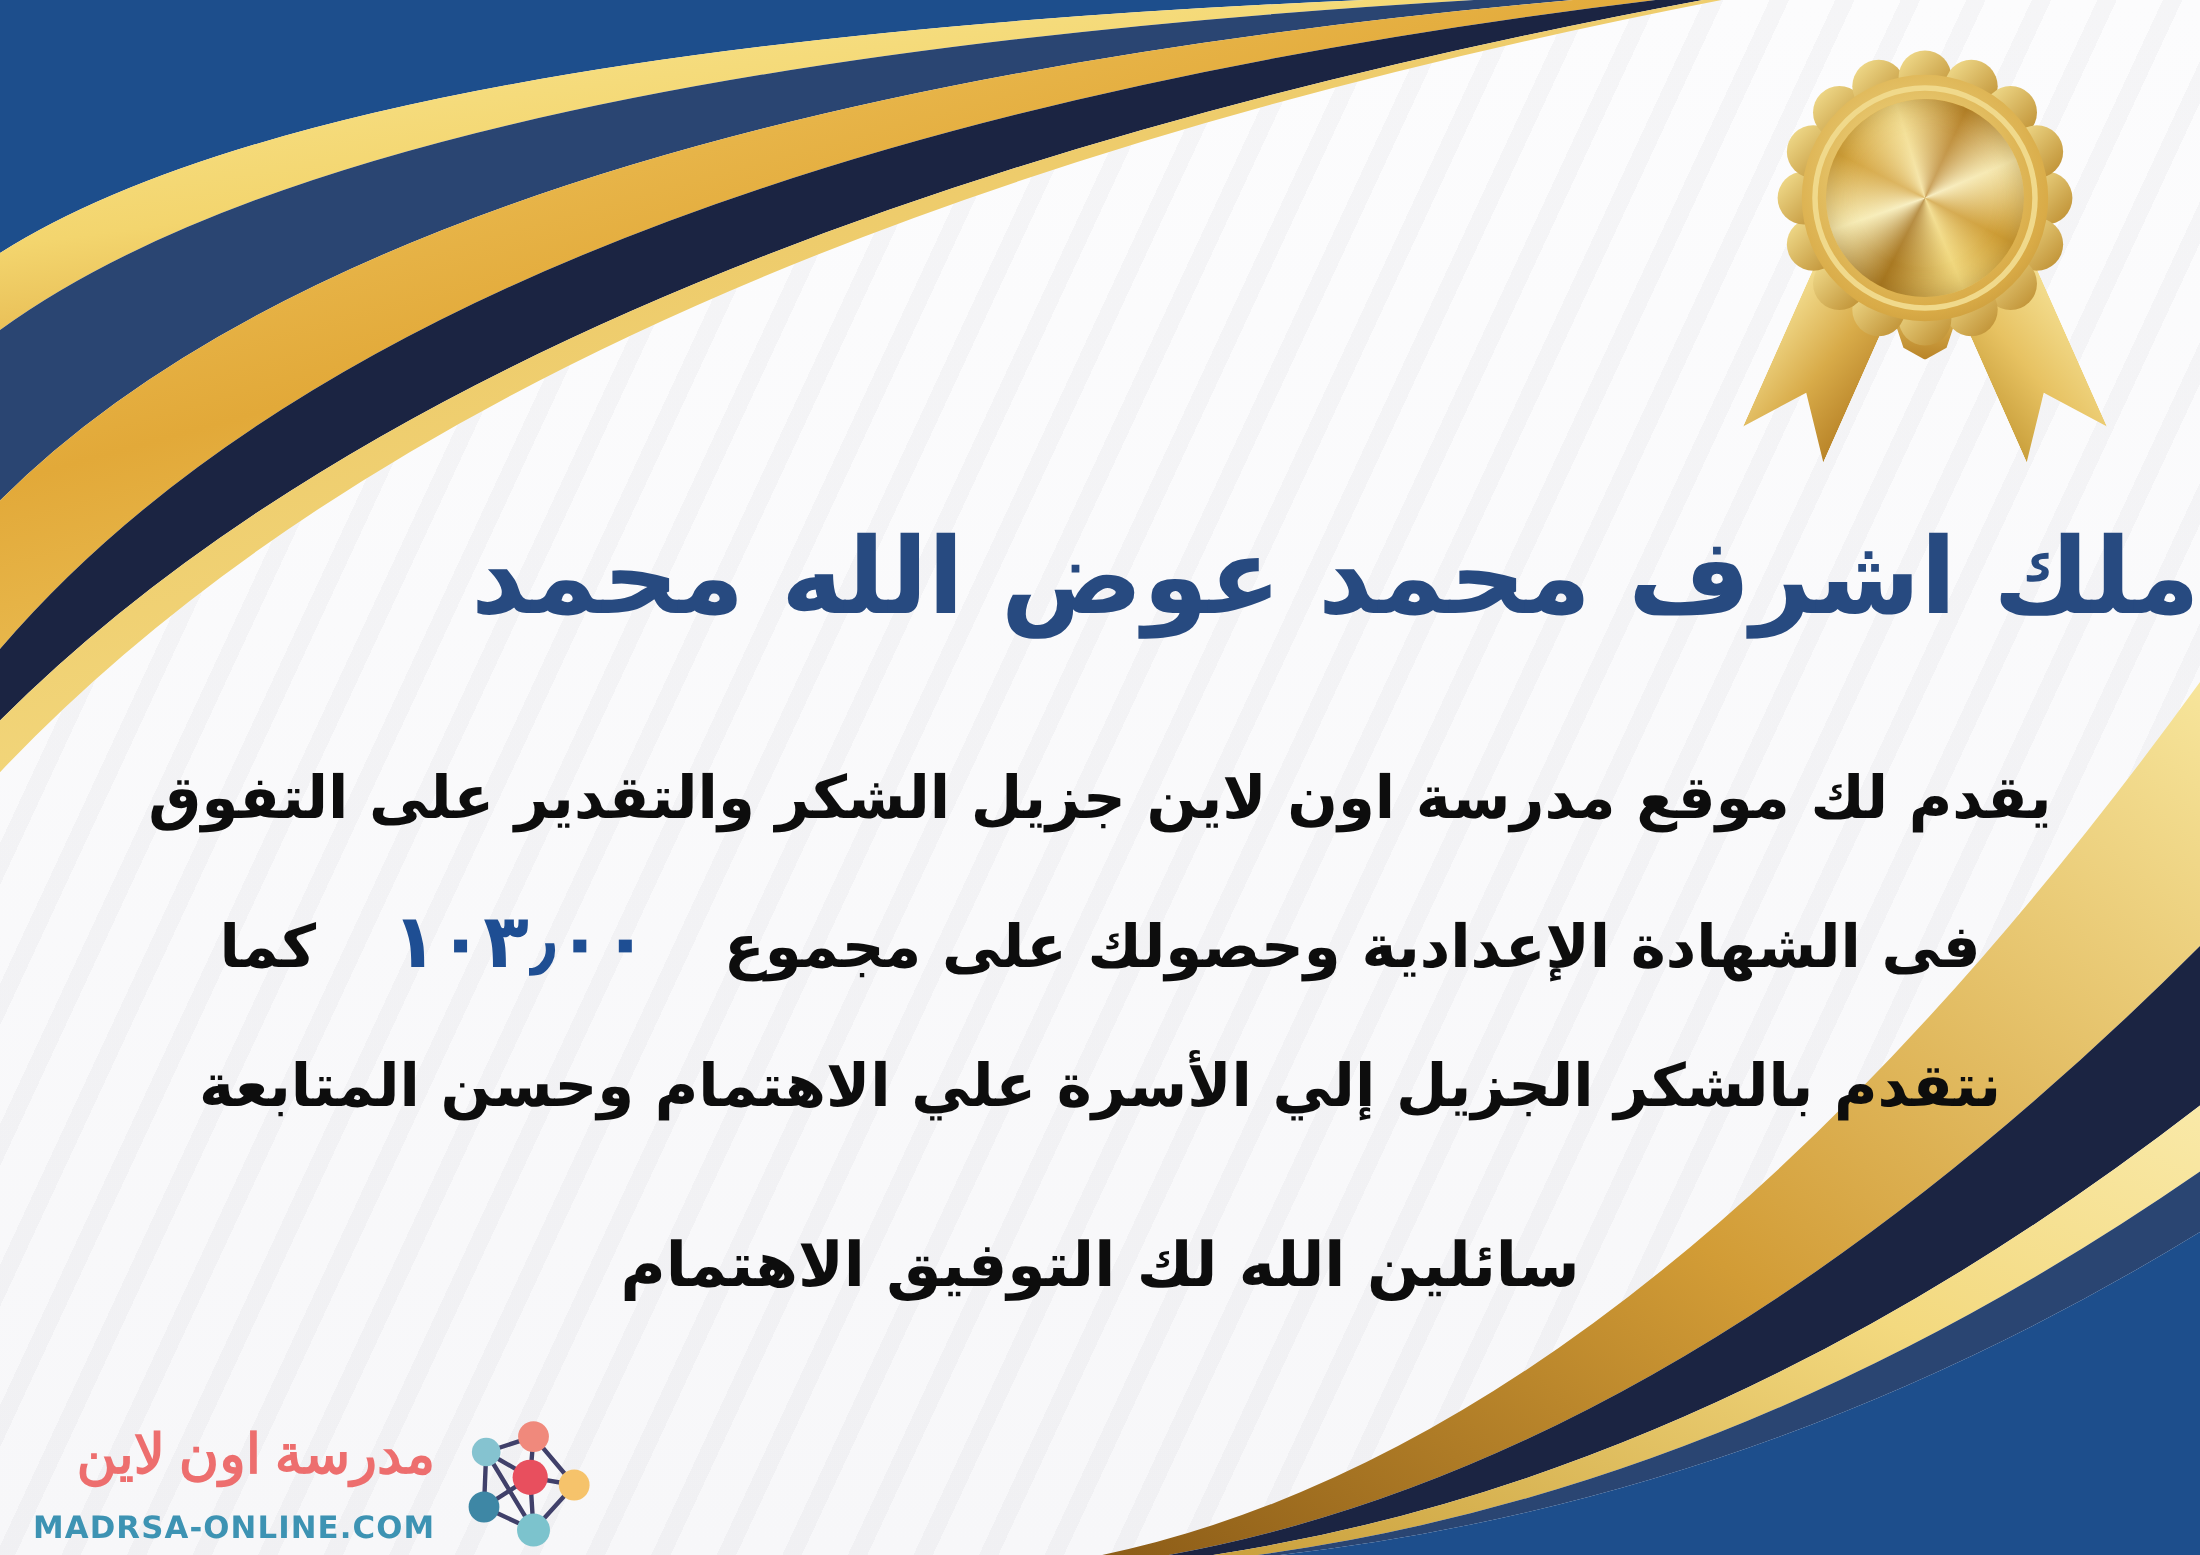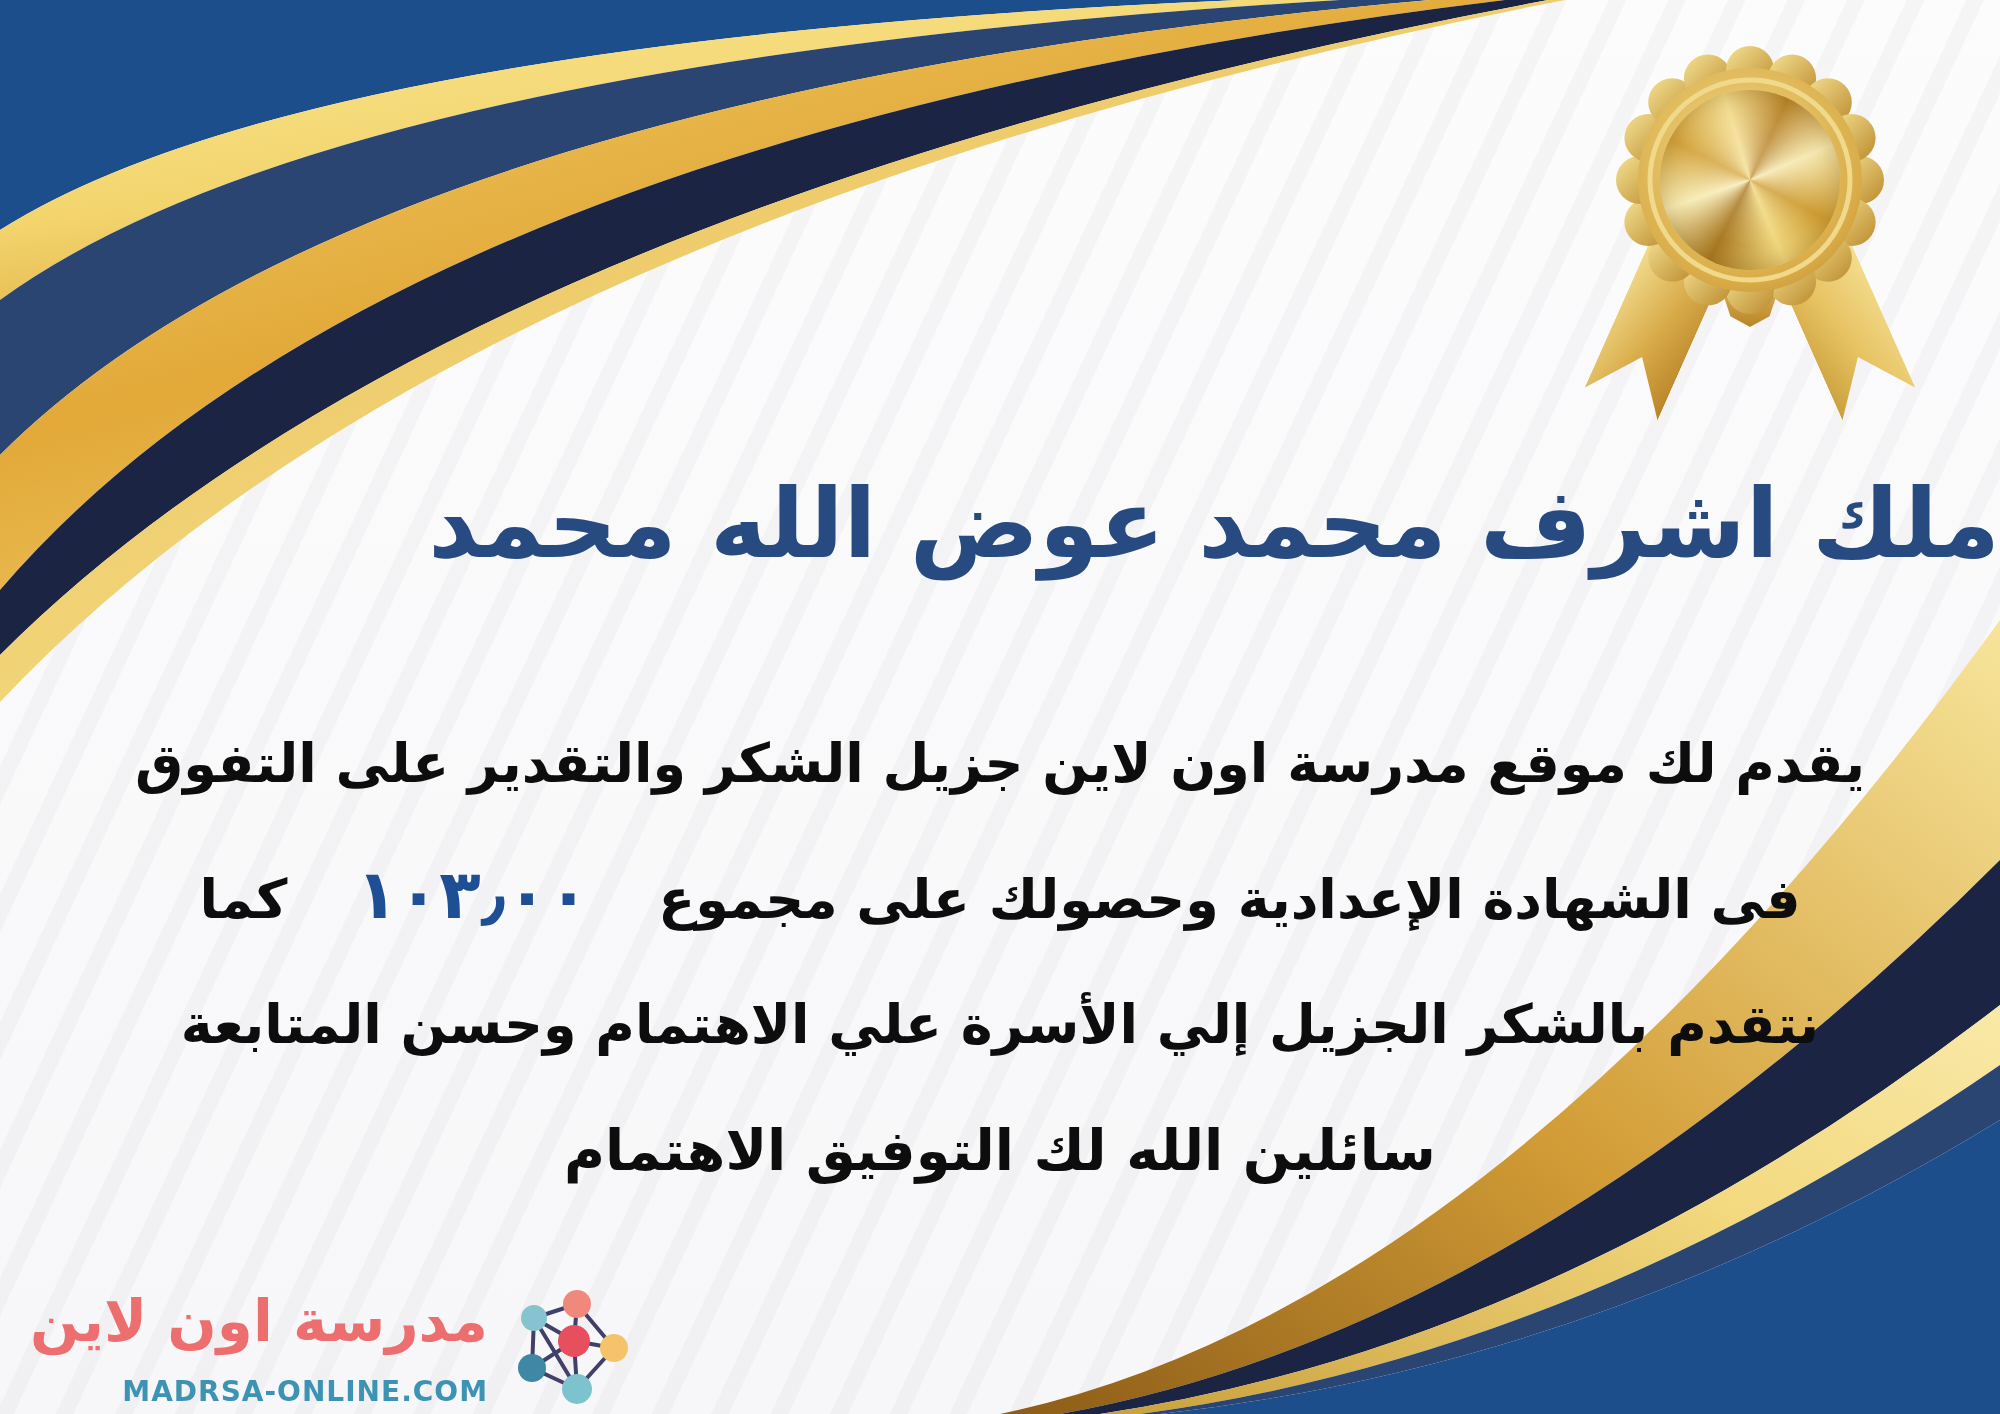--- a/index.html
+++ b/index.html
@@ -22,21 +22,21 @@
     text-align:center;
     font-size:112px;font-weight:bold;color:#0e0e0e;
     margin:0;letter-spacing:0;
   }
   .recipient{
     position:absolute;top:468px;left:0;width:2000px;
     text-align:right;
     font-size:96px;font-weight:bold;color:#274a80;
   }
   .body-text{
-    position:absolute;top:706px;left:40px;right:40px;
+    position:absolute;top:668px;left:40px;right:40px;
     text-align:center;color:#0d0d0d;
     font-size:54px;font-weight:bold;line-height:2.14;
   }
   .body-text p{margin:0;}
   .score{
     display:inline-block;color:#1e4e93;font-size:68px;
     margin:0 69px;vertical-align:baseline;
   }
   .closing{
     position:absolute;top:1118px;left:0;width:2000px;
@@ -64,21 +64,21 @@
       radial-gradient(circle at 50% 42%, rgba(255,255,255,.28), rgba(255,255,255,0) 58%),
       conic-gradient(from 25deg,
         #b98428,#f6e8ae 42deg,#cf9e36 92deg,#f1d87e 132deg,
         #aa7a23 182deg,#f7ecb5 226deg,#d4a43c 272deg,#f3dd8d 318deg,#b98428 360deg);
     box-shadow:inset 0 0 24px rgba(120,80,10,.35);
   }
 
   
   .logo{position:absolute;left:30px;bottom:6px;display:flex;align-items:center;gap:14px;z-index:5;}
   .logo-text{text-align:right;}
-  .logo-ar{font-size:58px;font-weight:bold;color:#ed6e6e;line-height:1.25;}
+  .logo-ar{font-size:50px;font-weight:bold;color:#ed6e6e;line-height:1.25;font-family:Liberation Serif, serif;}
   .logo-domain{font-size:28px;font-weight:bold;color:#3d93b3;letter-spacing:1px;line-height:1.1;margin-top:20px;}
   .logo-icon{display:block;}
 </style>
 </head>
 <body>
 
 <div class="stage">
 
   <svg class="bg-ornaments" viewBox="0 0 2000 1414" xmlns="http://www.w3.org/2000/svg" aria-hidden="true">
     <defs>

